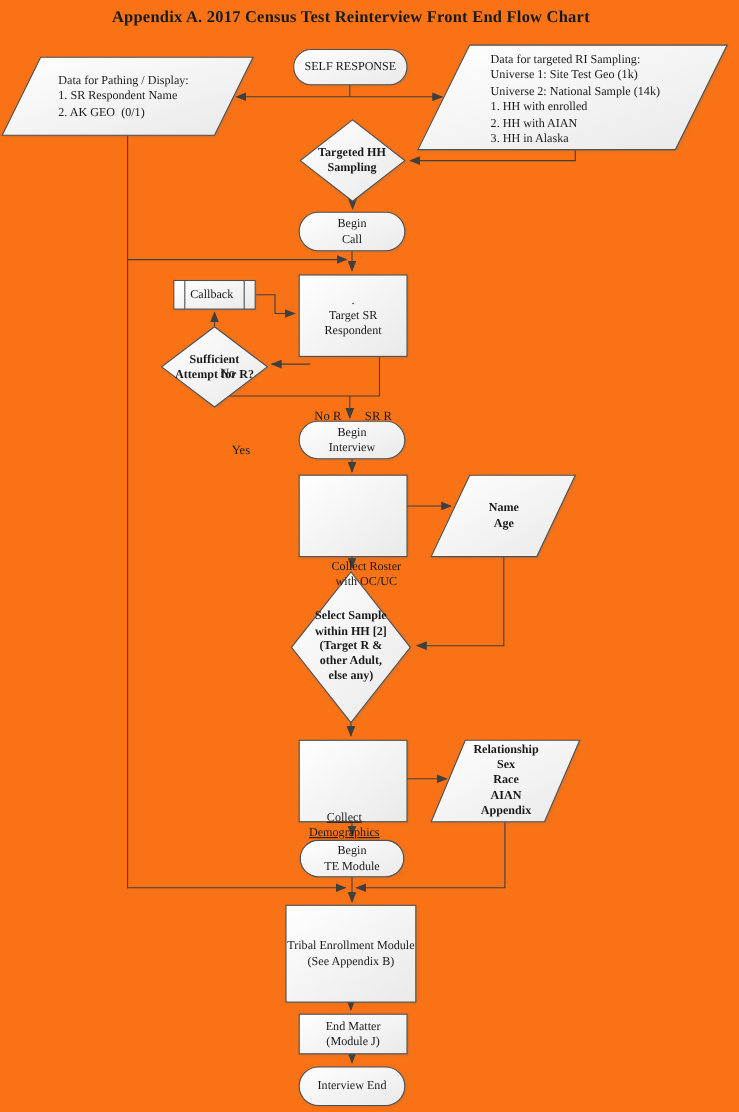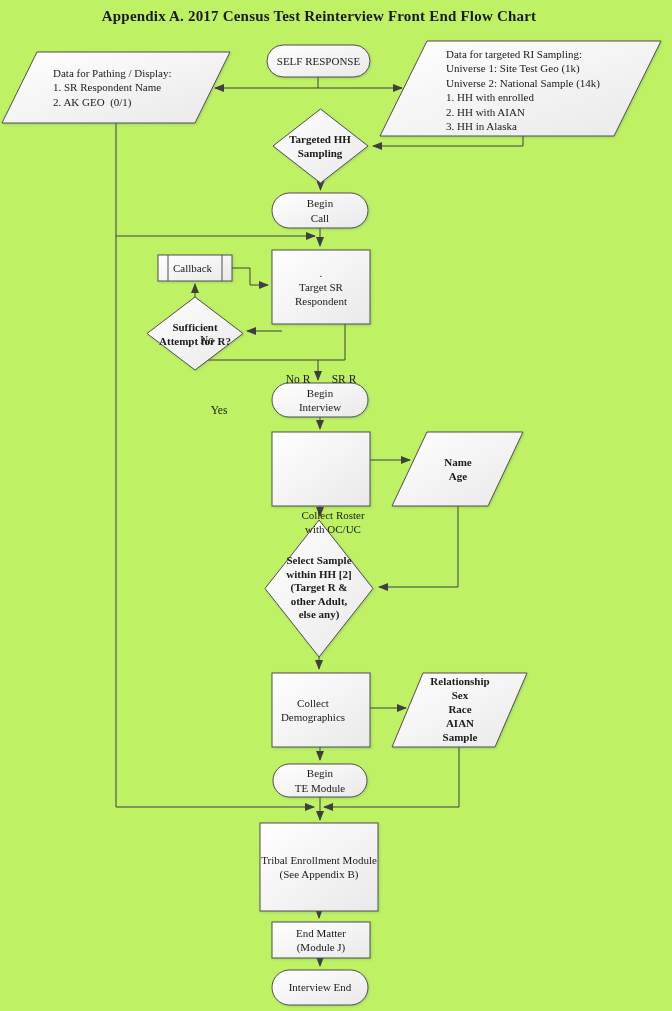--- a/index.html
+++ b/index.html
@@ -1,17 +1,17 @@
 <!DOCTYPE html>
 <html><head>
 <meta charset="utf-8">
 <style>
   html,body { margin:0; padding:0; background:#ffffff; }
   .canvas {
-    position:relative; width:672px; height:1011px; background:#bef264;
+    position:relative; width:672px; height:1011px; background:#f97316;
     font-family:"Liberation Serif", serif; color:#1a1a1a; overflow:hidden;
   }
   .title {
     position:absolute; top:8px; left:0; width:638px; text-align:center;
     font-size:15px; font-weight:bold; letter-spacing:.2px;
   }
   svg.layer { position:absolute; left:0; top:0; }
   .shape { filter:drop-shadow(1.5px 1.5px 1px rgba(110,110,110,.28)); }
   .lb {
     position:absolute; font-size:11px; line-height:14.3px; text-align:center;
@@ -129,28 +129,28 @@
 
   <div class="lb ctr" style="left:458px;top:469px;">Name
 Age</div>
 
   <div class="lb ctr tight" style="left:319px;top:588px;">Select Sample
 within HH [2]
 (Target R &amp;
 other Adult,
 else any)</div>
 
-  <div class="lb" style="left:272px;top:673px;width:82px;height:74px;">Collect
+  <div class="lb" style="left:272px;top:713px;width:82px;height:74px;text-decoration:underline;">Collect
 Demographics</div>
 
   <div class="lb ctr tight2" style="left:460px;top:710px;">Relationship
 Sex
 Race
 AIAN
-Sample</div>
+Appendix</div>
 
   <div class="lb" style="left:273px;top:764px;width:94px;height:33px;">Begin
 TE Module</div>
 
   <div class="lb" style="left:260px;top:823px;width:118px;height:88px;">Tribal Enrollment Module
 (See Appendix B)</div>
 
   <div class="lb" style="left:272px;top:922px;width:98px;height:36px;border-radius:17px;">End Matter
 (Module J)</div>
 

